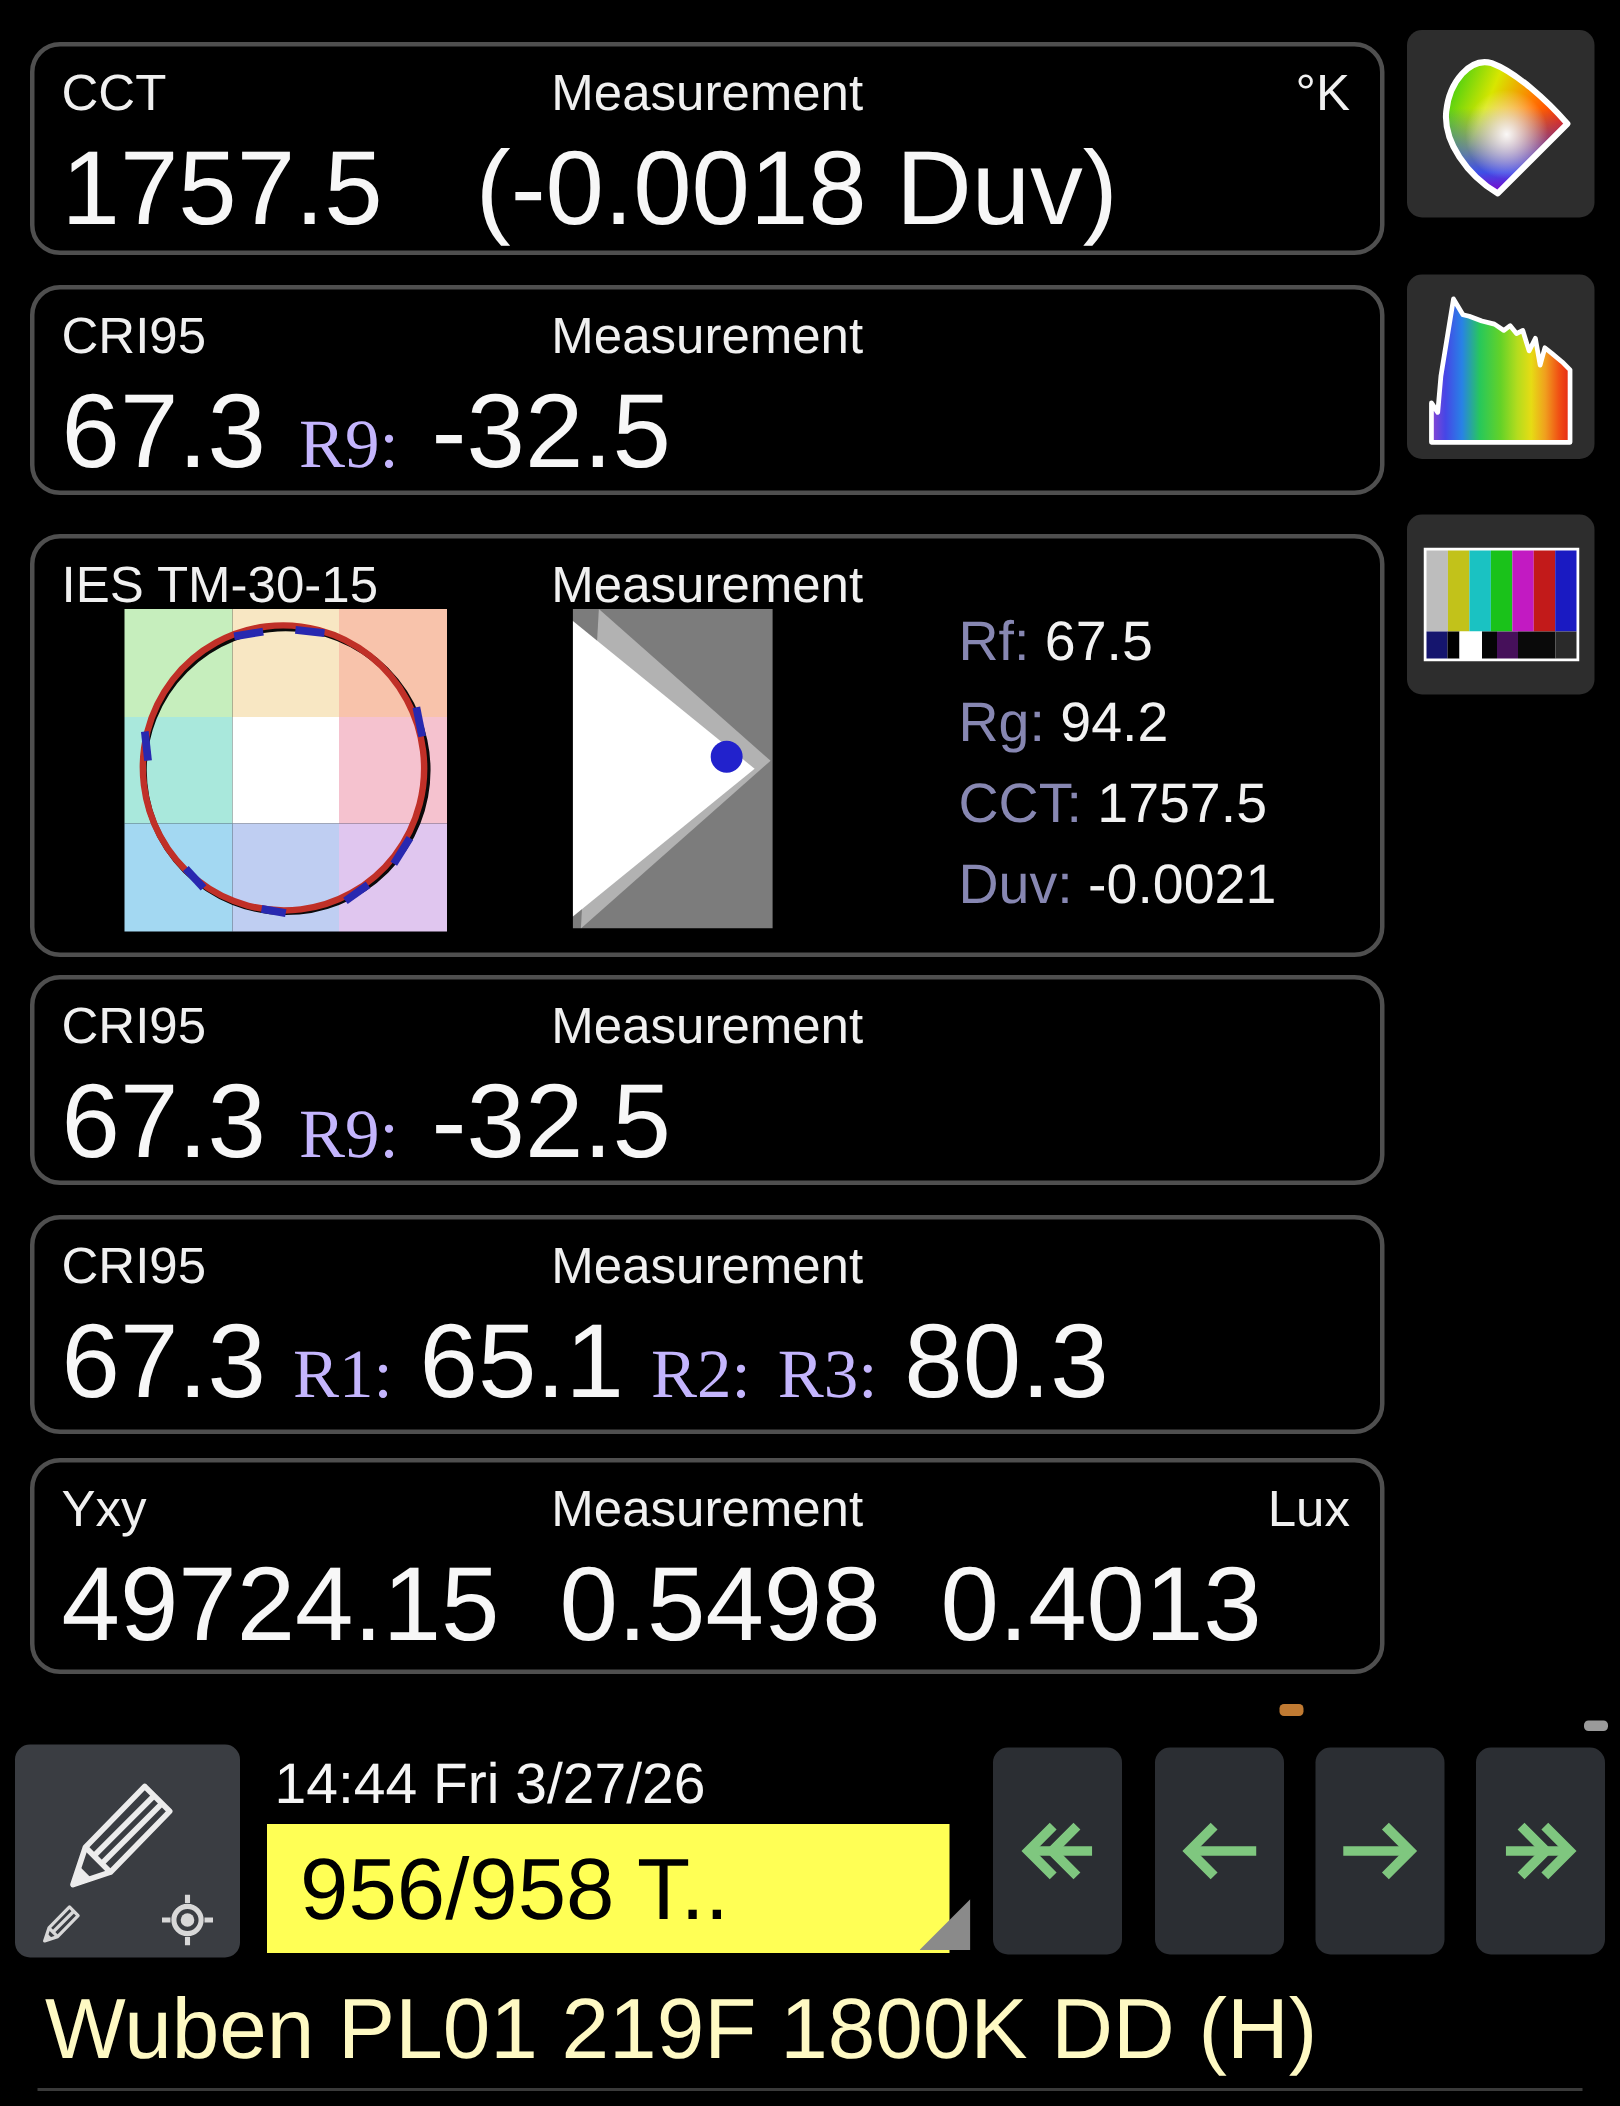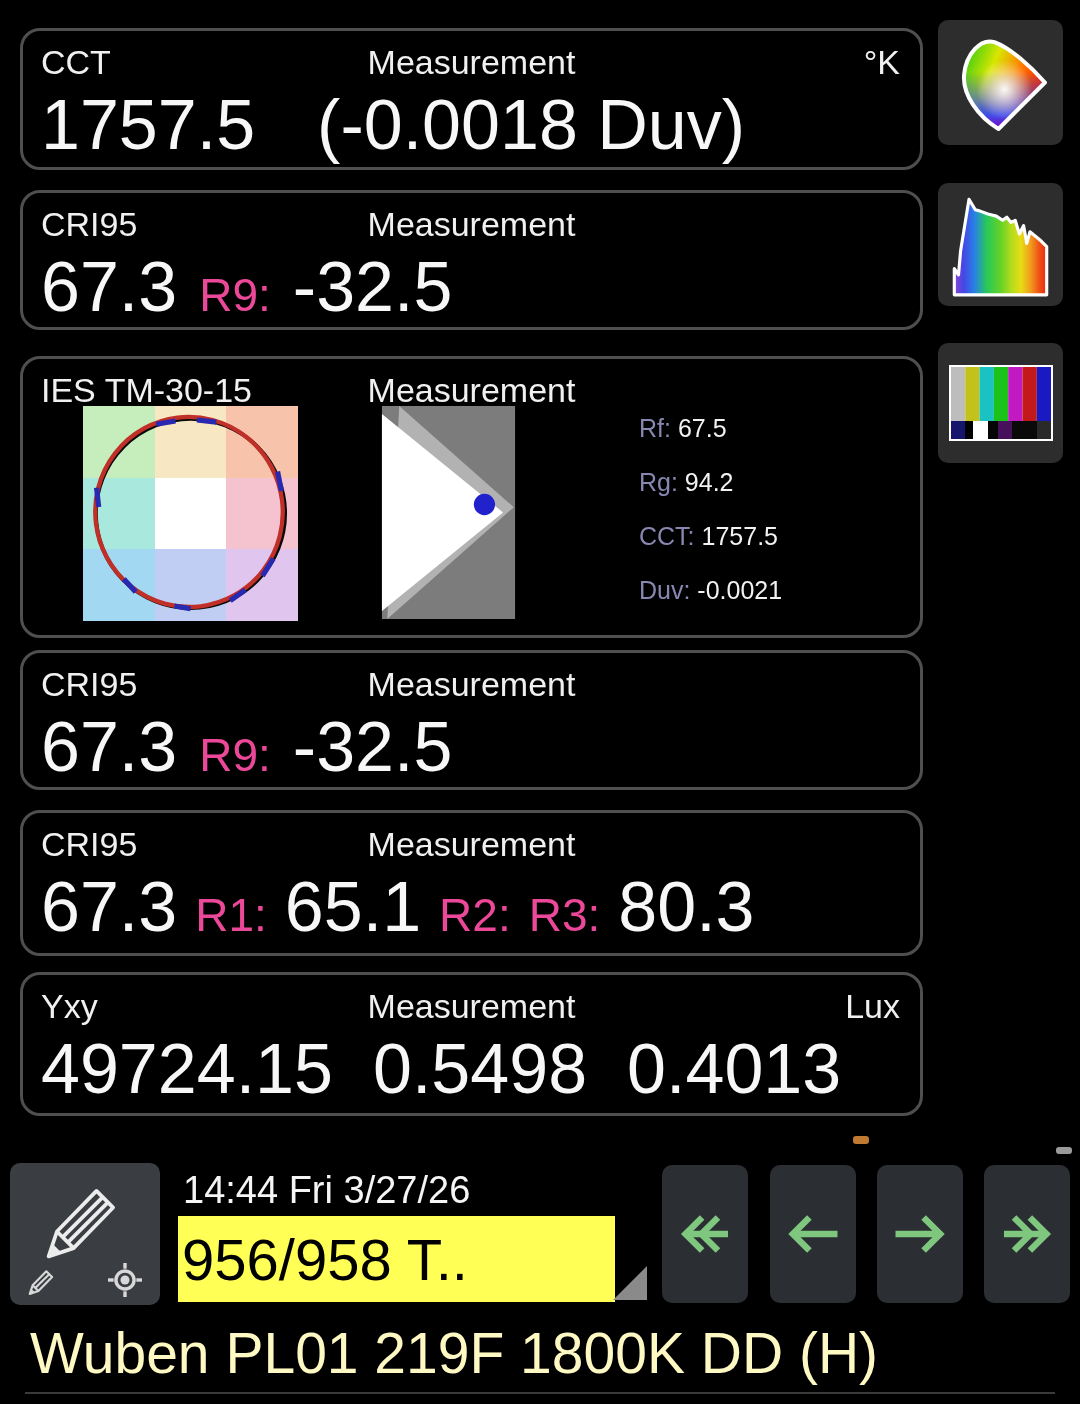--- a/index.html
+++ b/index.html
@@ -11,28 +11,28 @@
     position:absolute;left:20px;width:903px;box-sizing:border-box;
     background:#000;border:3px solid #4f4f4f;border-radius:20px;
     padding:8px 18px 0 18px;overflow:hidden;
   }
   .card-header{position:relative;height:46px;line-height:46px;font-size:34px;color:#f0f0f0;}
   .card-label{position:absolute;left:0;top:0;}
   .card-mode{position:absolute;left:50%;top:0;transform:translateX(-50%);}
   .card-unit{position:absolute;right:2px;top:0;}
   .value-row{display:flex;align-items:baseline;white-space:nowrap;overflow:hidden;
     font-size:70px;line-height:80px;color:#f7f7f7;}
-  .sub-label{font-size:46px;color:#ec4899;}
+  .sub-label{font-size:46px;color:#c4b5fd;font-family:Liberation Serif, serif;}
   .stat-label{color:#8787b2;}
   .icon-btn{position:absolute;left:938px;width:125px;background:#2d2d2d;border-radius:10px;}
   .arrow-btn{position:absolute;top:1165px;width:86px;height:138px;background:#2b2e33;border-radius:10px;
     display:flex;align-items:center;justify-content:center;}
   .grid3{position:absolute;display:grid;grid-template-columns:repeat(3,1fr);grid-template-rows:repeat(3,1fr);}
   .grid3 div{width:100%;height:100%;}
-  .stats{position:absolute;font-size:25px;line-height:54px;white-space:nowrap;}
+  .stats{position:absolute;font-size:37px;line-height:54px;white-space:nowrap;}
   .dash{position:absolute;border-radius:3px;}
   .footer-tile{position:absolute;background:#3a3d42;border-radius:10px;}
   .yellow-box{position:absolute;background:#ffff55;color:#000;display:flex;align-items:center;}
   .resize-tri{position:absolute;background:#8a8a8a;clip-path:polygon(100% 0,100% 100%,0 100%);}
   .title-line{position:absolute;background:#3a3a3a;height:2px;}
 </style>
 </head>
 <body>
 
 <div class="screen">
@@ -248,21 +248,21 @@
         <line x1="15" y1="0" x2="15" y2="5"></line>
         <line x1="15" y1="25" x2="15" y2="30"></line>
         <line x1="0" y1="15" x2="5" y2="15"></line>
         <line x1="25" y1="15" x2="30" y2="15"></line>
       </g>
     </svg>
   </div>
 
   <div style="position:absolute;left:183px;top:1168px;font-size:38px;line-height:44px;color:#f5f5f5;">14:44 Fri 3/27/26</div>
 
-  <div class="yellow-box" style="left:178px;top:1216px;width:433px;height:86px;padding-left:4px;font-size:58px;">956/958 T..</div>
+  <div class="yellow-box" style="left:178px;top:1216px;width:433px;height:86px;padding-left:22px;font-size:58px;">956/958 T..</div>
   <div class="resize-tri" style="left:613px;top:1266px;width:34px;height:34px;"></div>
 
   <div class="dash" style="left:853px;top:1136px;width:16px;height:8px;background:#c07a32;"></div>
   <div class="dash" style="left:1056px;top:1147px;width:16px;height:7px;background:#9a9a9a;"></div>
 
   <div class="arrow-btn" style="left:662px;">
     <svg viewBox="0 0 100 100" width="72" height="72">
       <g stroke="#7fc77f" stroke-width="9" fill="none" stroke-linejoin="miter">
         <line x1="82" y1="50" x2="26" y2="50"></line>
         <path d="M46 27 L23 50 L46 73"></path>

